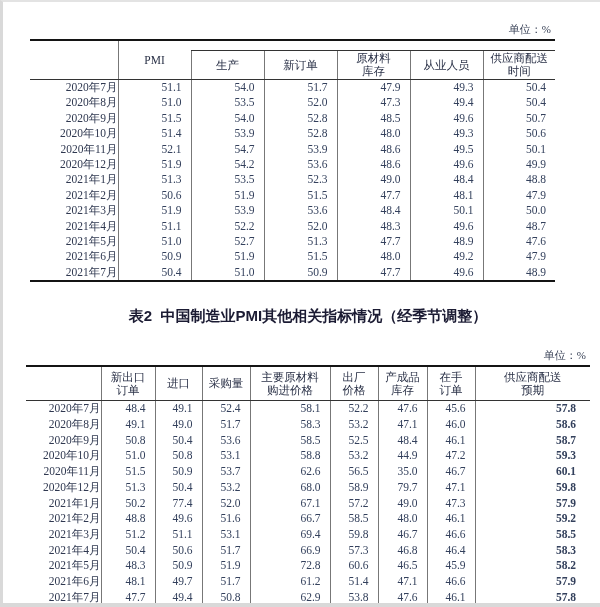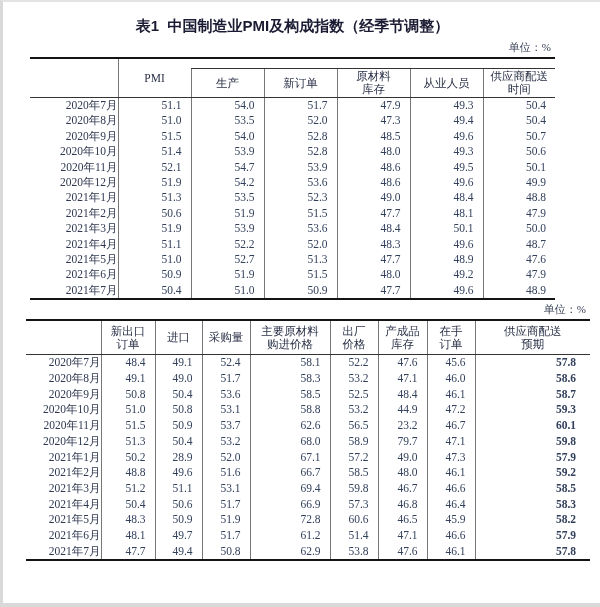--- a/index.html
+++ b/index.html
@@ -25,21 +25,21 @@
     color:#1b1b33;
     white-space:pre;
   }
   .t1-title{margin-top:12px;}
   .t2-title{margin-top:22px;}
   .unit{
     text-align:right;
     font-size:11px;
     line-height:14px;
     color:#333c52;
-    margin-top:2px;
+    margin-top:20px;
     margin-bottom:3px;
     padding-right:4px;
   }
   table{
     border-collapse:collapse;
     table-layout:fixed;
     width:100%;
     border-top:2px solid #141414;
     border-bottom:2px solid #141414;
   }
@@ -74,21 +74,20 @@
   tbody td.month{text-align:right;color:#2f3850;}
   tbody td.val{text-align:right;padding-right:9px;}
   .t2 tbody td.val-last{padding-right:14px;font-weight:bold;}
 </style>
 </head>
 <body>
 
 <div class="page">
 
   <div class="section1">
-    <div class="tbl-title t1-title">表1  中国制造业PMI及构成指数（经季节调整）</div>
     <div class="unit">单位：%</div>
 
     <table class="t1">
       <colgroup>
         <col style="width:88px">
           <col style="width:73px">
           <col style="width:73px">
         <col style="width:73px">
           <col style="width:73px">
           <col style="width:73px">
@@ -226,20 +225,21 @@
             <td class="vline val">50.9</td>
             <td class="vline val">47.7</td>
             <td class="vline val">49.6</td>
             <td class="vline val">48.9</td>
           </tr>
         </tbody>
     </table>
   </div>
 
   <div class="section2">
+    <div class="tbl-title t2-title">表2  中国制造业PMI其他相关指标情况（经季节调整）</div>
     <div class="unit">单位：%</div>
 
     <table class="t2">
       <colgroup>
         <col style="width:75px">
           <col style="width:54px">
           <col style="width:47px">
           <col style="width:48px">
         <col style="width:80px">
           <col style="width:48px">
@@ -311,39 +311,39 @@
             <td class="vline val">47.2</td>
             <td class="vline val val-last">59.3</td>
           </tr>
           <tr>
             <td class="month">2020年11月</td>
             <td class="vline val">51.5</td>
             <td class="vline val">50.9</td>
             <td class="vline val">53.7</td>
             <td class="vline val">62.6</td>
             <td class="vline val">56.5</td>
-            <td class="vline val">23.2</td>
+            <td class="vline val">35.0</td>
             <td class="vline val">46.7</td>
             <td class="vline val val-last">60.1</td>
           </tr>
           <tr>
             <td class="month">2020年12月</td>
             <td class="vline val">51.3</td>
             <td class="vline val">50.4</td>
             <td class="vline val">53.2</td>
             <td class="vline val">68.0</td>
             <td class="vline val">58.9</td>
             <td class="vline val">79.7</td>
             <td class="vline val">47.1</td>
             <td class="vline val val-last">59.8</td>
           </tr>
           <tr>
             <td class="month">2021年1月</td>
             <td class="vline val">50.2</td>
-            <td class="vline val">28.9</td>
+            <td class="vline val">77.4</td>
             <td class="vline val">52.0</td>
             <td class="vline val">67.1</td>
             <td class="vline val">57.2</td>
             <td class="vline val">49.0</td>
             <td class="vline val">47.3</td>
             <td class="vline val val-last">57.9</td>
           </tr>
           <tr>
             <td class="month">2021年2月</td>
             <td class="vline val">48.8</td>

